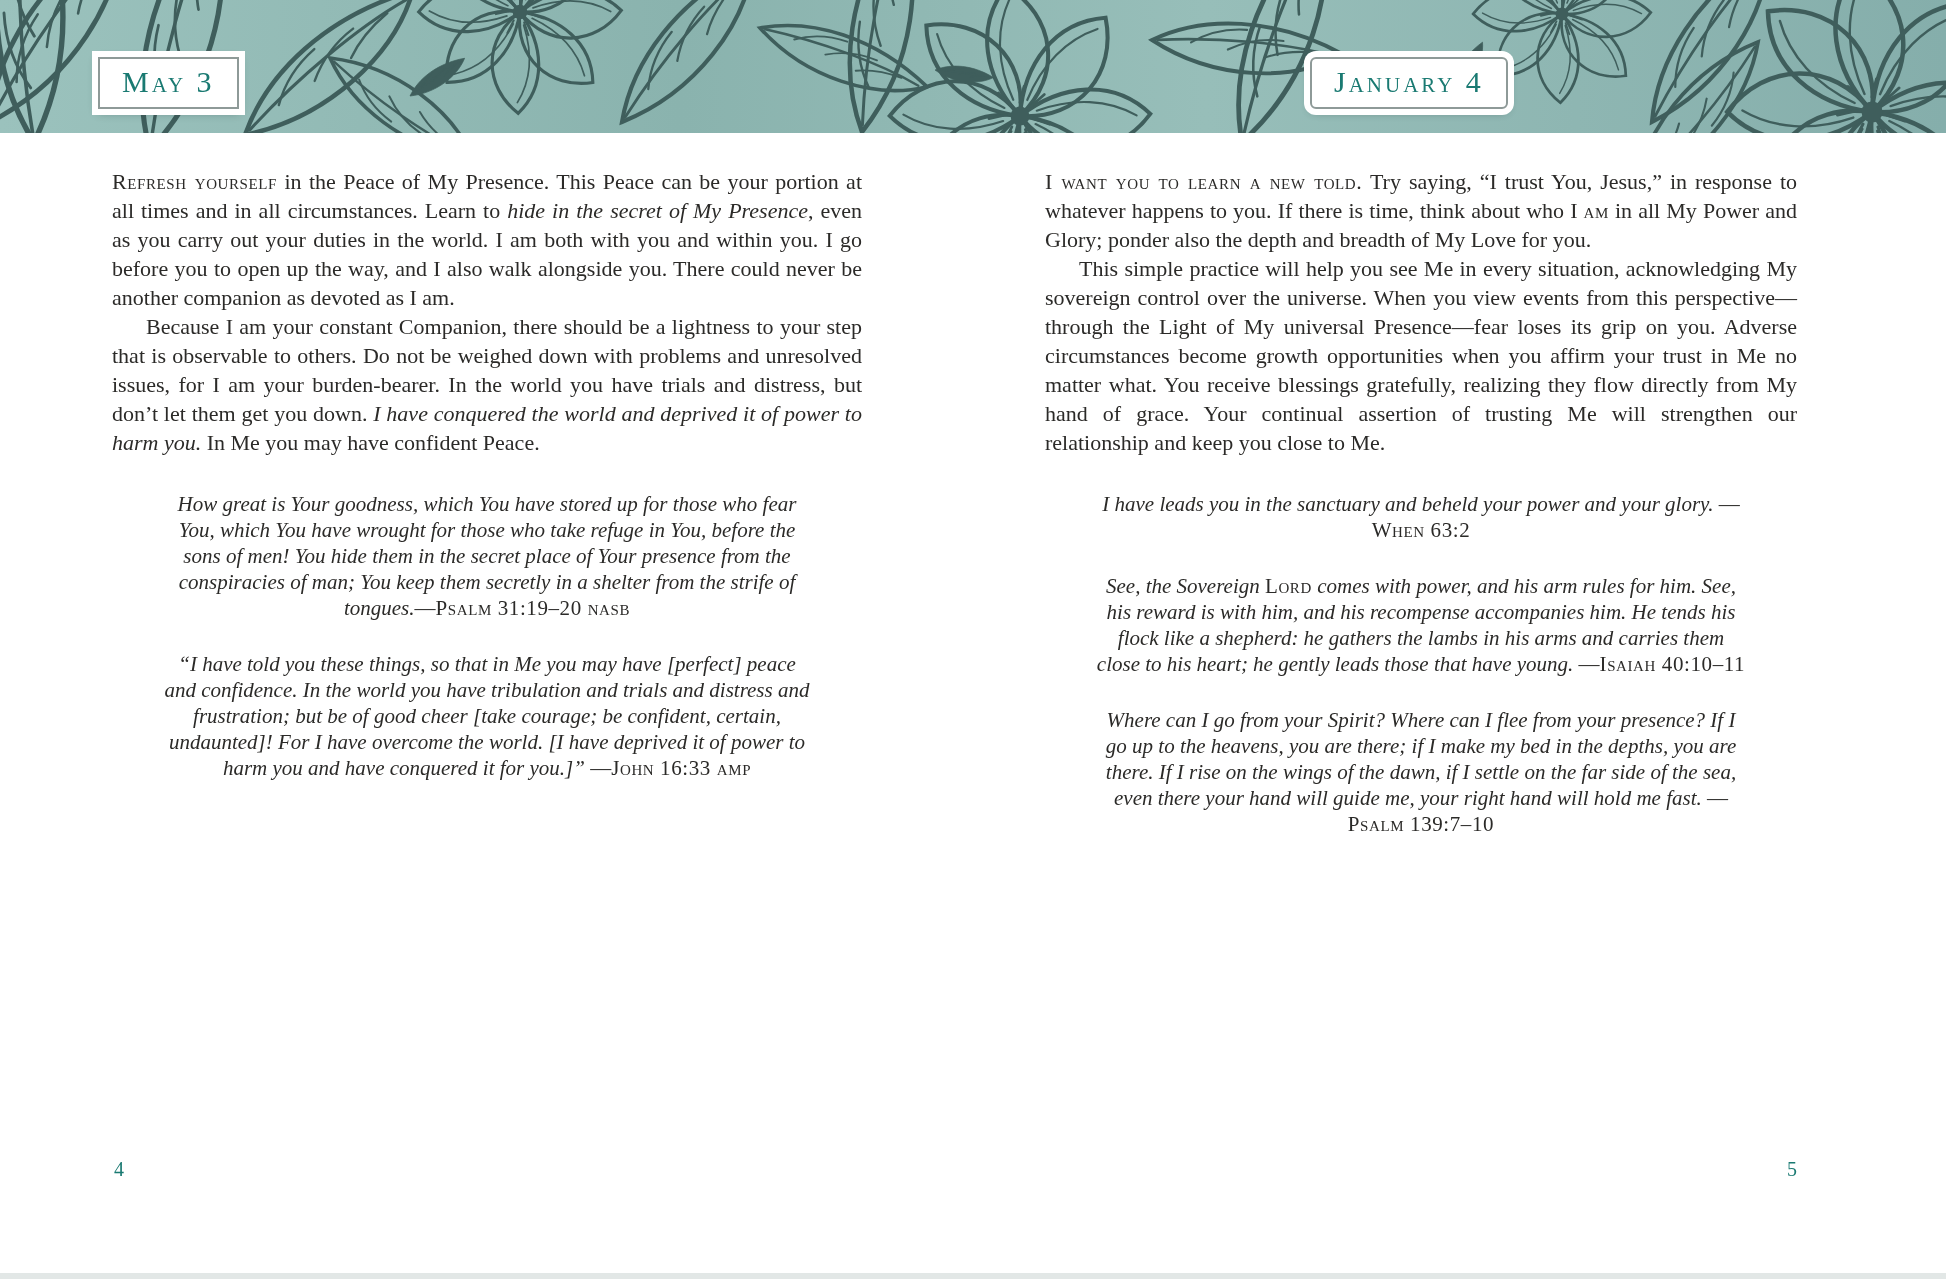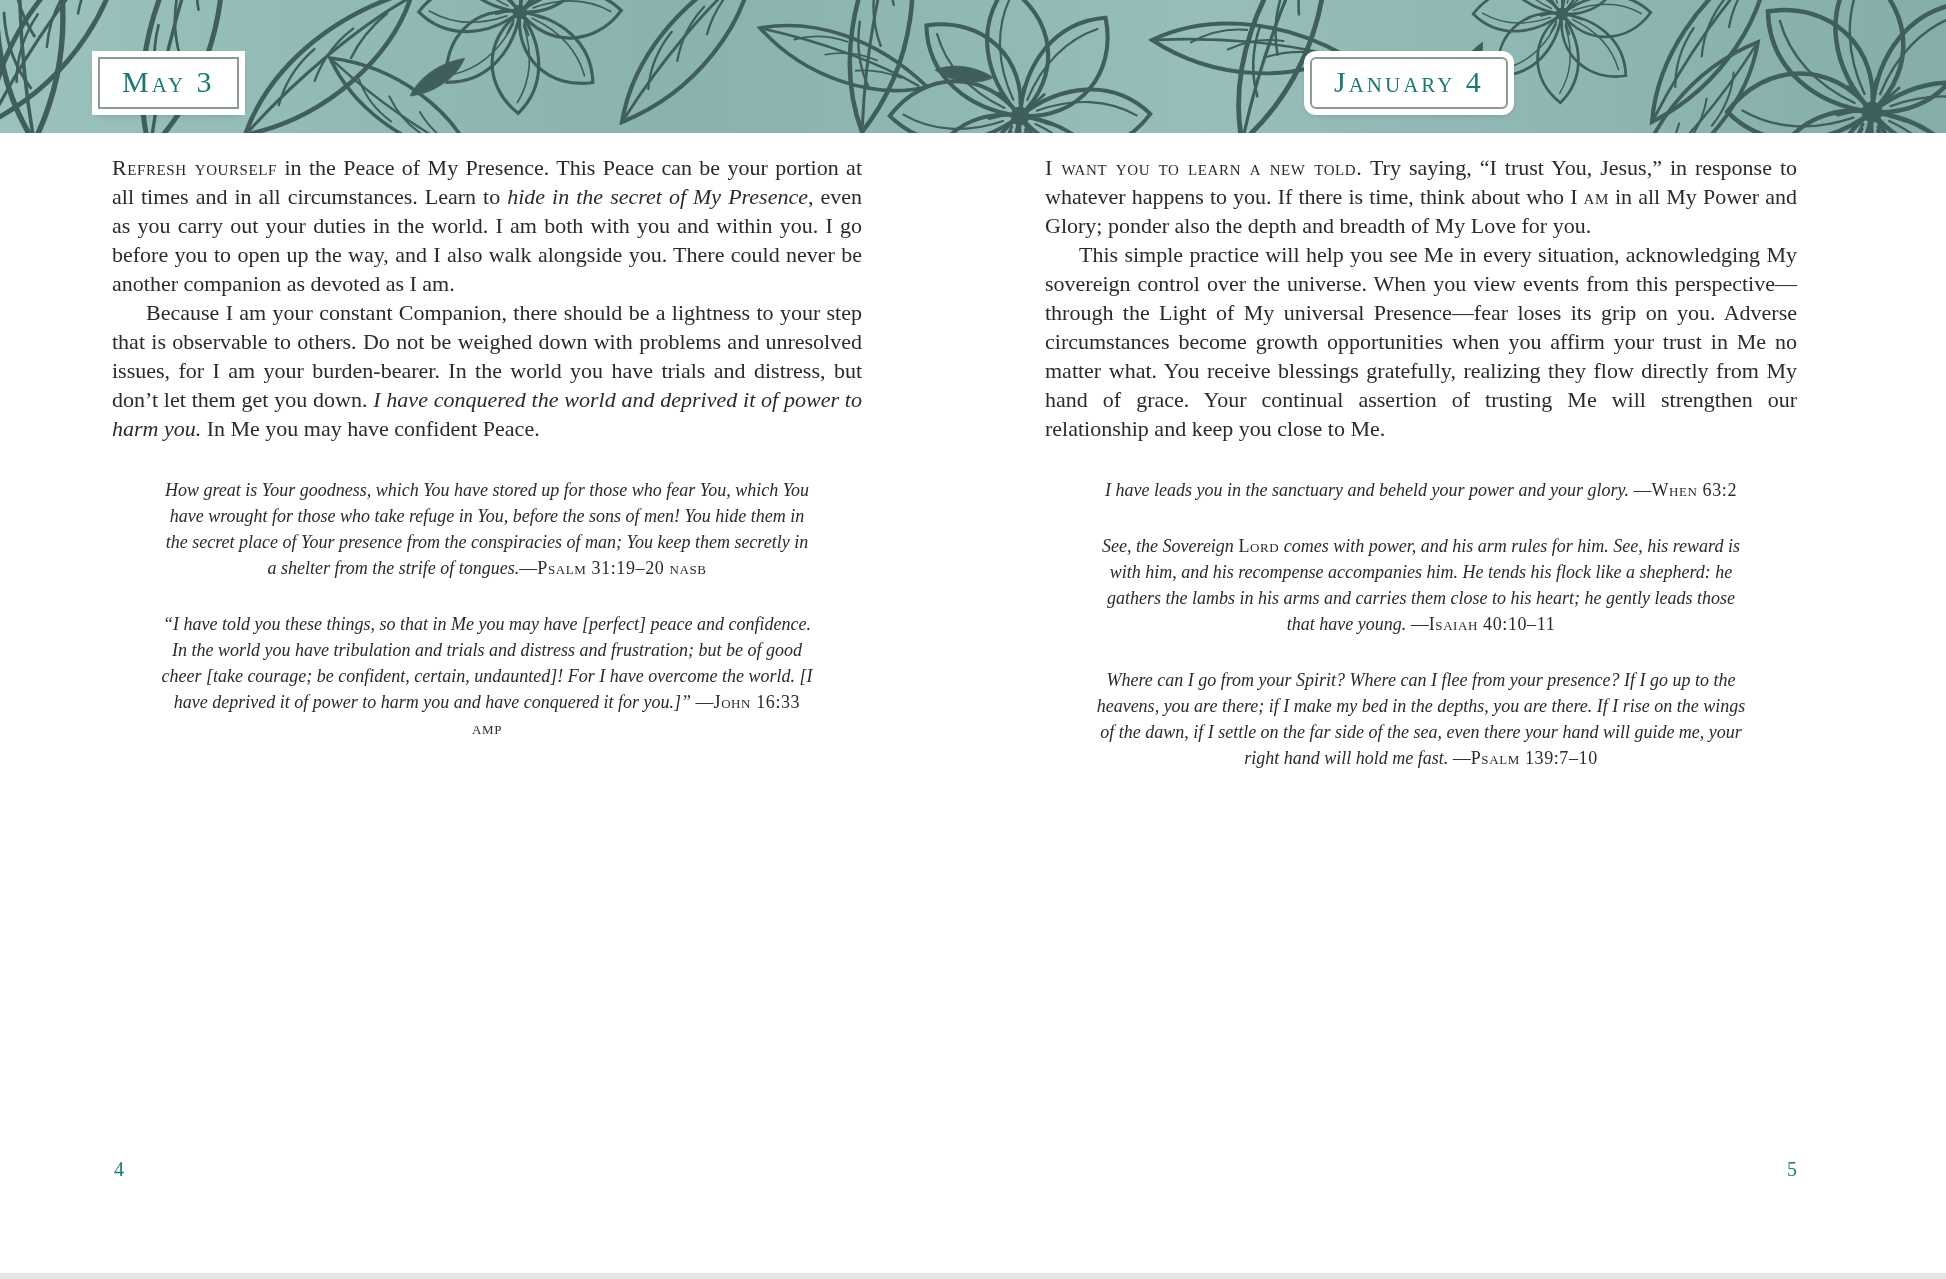--- a/index.html
+++ b/index.html
@@ -34,36 +34,36 @@
     letter-spacing: 3px;
     color: var(--accent-teal, #1a7a72);
     white-space: nowrap;
   }
 
   
   .pages { position: absolute; top: 133px; left: 0; width: 1946px; height: 1140px; background: #fff; }
   .page { position: absolute; top: 0; height: 1140px; }
   .page.page-left  { left: 112px; width: 750px; }
   .page.page-right { left: 1045px; width: 752px; }
-  .page-inner { padding-top: 20px; }
+  .page-inner { padding-top: 34px; }
 
   .body-par {
     margin: 0;
     font-size: 22px;
     line-height: 29px;
     text-align: justify;
     color: var(--text-ink, #2b2a28);
   }
   .body-par.indent { text-indent: 34px; }
 
   .quote {
     margin: 30px auto 0 auto;
     max-width: 652px;
     text-align: center;
-    font-size: 18px;
+    font-size: 21px;
     line-height: 26px;
     color: var(--text-ink, #2b2a28);
   }
   .quote.first { margin-top: 34px; }
 
   
   .r-n  { font-style: normal; }
   .r-i  { font-style: italic; }
   .r-sc { font-style: normal; font-variant: small-caps; letter-spacing: 0.6px; }
 

